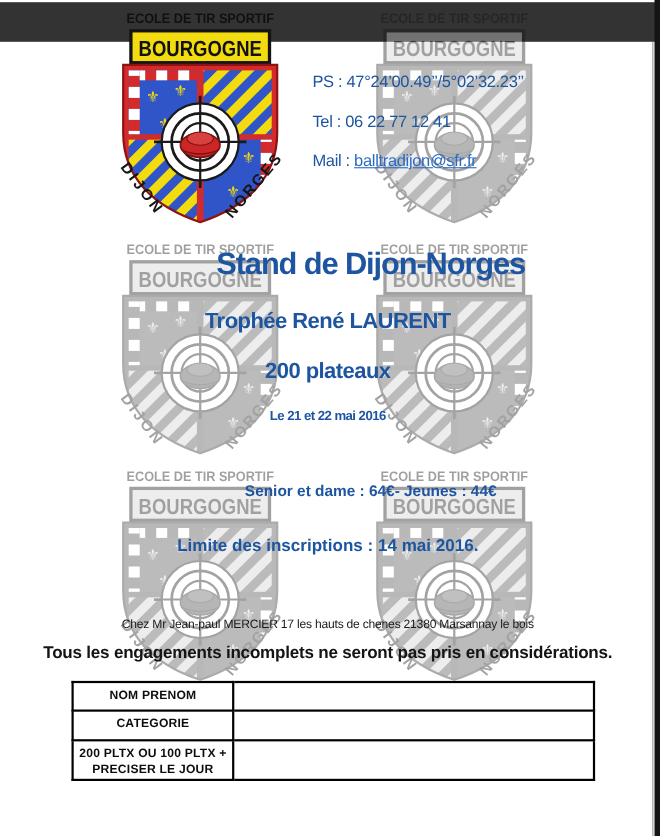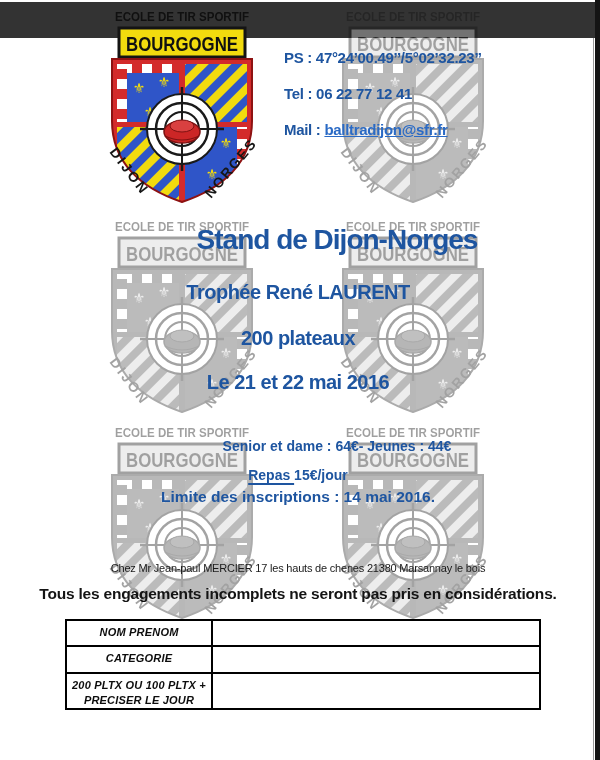--- a/index.html
+++ b/index.html
@@ -11,45 +11,45 @@
   .right-hairline{position:absolute;right:6px;top:38px;width:1px;height:722px;background:#9a9a9a;z-index:6;}
   
   .logo-color{position:absolute;left:107px;top:2px;width:155px;height:210px;z-index:3;}
   .wm{position:absolute;width:155px;height:210px;z-index:2;filter:grayscale(1) opacity(0.40);}
   .wm1{left:338px;top:2px;}
   .wm2{left:107px;top:212px;}
   .wm3{left:338px;top:212px;}
   .wm4{left:107px;top:418px;}
   .wm5{left:338px;top:418px;}
   
-  .c-line{position:absolute;z-index:5;color:#1E55A0;font-weight:700;font-size:15px;
-          letter-spacing:-0.3px;white-space:nowrap;}
+  .c-line{position:absolute;z-index:5;color:#1E55A0;font-weight:400;font-size:15px;
+          letter-spacing:-0.3px;white-space:nowrap;margin-top:17px;}
   .c-gps{left:284px;top:49px;}
   .c-tel{left:284px;top:85px;}
   .c-mail{left:284px;top:121px;}
   .c-www{left:316px;top:155px;font-size:16.5px;color:#2C6FB8;}
   .mail-link{color:#2A6AC5;text-decoration:underline;cursor:pointer;}
   
   .center{position:absolute;left:0;width:596px;text-align:center;z-index:5;color:#1E55A0;font-weight:700;}
   .t-title{top:224px;font-size:28px;letter-spacing:-1px;text-indent:22px;margin-left:28px;}
   .t-trophy{top:281px;font-size:20px;letter-spacing:-0.5px;}
   .t-targets{top:327px;font-size:20px;letter-spacing:-0.5px;}
-  .t-dates{top:371px;font-size:20px;letter-spacing:-0.5px;}
+  .t-dates{top:371px;font-size:12px;letter-spacing:-0.5px;}
   .r-heading{top:423px;font-size:14px;}
   .r-heading .u2{text-decoration:underline;text-underline-offset:3px;text-decoration-thickness:2px;}
   .r-fees{top:438px;font-size:14px;margin-left:39px;}
   .r-meal{top:467px;font-size:14px;}
   .u{text-decoration:underline;text-underline-offset:3px;text-decoration-thickness:2px;}
   .r-deadline{top:488px;font-size:15.5px;}
   .r-note{top:508px;left:68px;width:462px;font-size:11px;line-height:17px;font-weight:400;
           color:#1a1a1a;letter-spacing:-0.2px;}
   .r-address{top:562px;font-size:11px;font-weight:400;color:#1a1a1a;letter-spacing:-0.2px;}
   .r-warning{top:585px;font-size:15.5px;font-weight:700;color:#141414;letter-spacing:-0.2px;}
   
-  .form-table{position:absolute;left:65px;top:619px;z-index:5;border-collapse:collapse;background:#fff;font-style:italic;}
+  .form-table{position:absolute;left:65px;top:619px;z-index:5;border-collapse:collapse;background:#fff;}
   .form-table td{border:2px solid #000;}
   .form-table tr:nth-child(1){height:26px;}
   .form-table tr:nth-child(2){height:27px;}
   .form-table tr:nth-child(3){height:27px;}
   .form-table tr:nth-child(4){height:44px;}
   .form-table .lbl{width:138px;text-align:center;vertical-align:top;padding:4px 3px 0;
                    font-size:11px;font-weight:700;letter-spacing:0.2px;color:#0d0d0d;line-height:15px;}
   .form-table .val{width:324px;}
 </style>
 </head>
@@ -144,23 +144,20 @@
   <div class="c-line c-mail">
     <span>Mail : </span><a class="mail-link">balltradijon@sfr.fr</a>
   </div>
 
   <div class="center t-title">Stand de Dijon-Norges</div>
   <div class="center t-trophy">Trophée René LAURENT</div>
   <div class="center t-targets">200 plateaux</div>
   <div class="center t-dates">Le 21 et 22 mai 2016</div>
 
   <div class="center r-fees">Senior et dame : 64€- Jeunes : 44€</div>
-  <div class="center r-meal">
-    <span class="u">Repas </span><span>15€/jour</span>
-  </div>
   <div class="center r-deadline">Limite des inscriptions : 14 mai 2016.</div>
   <div class="center r-address">Chez Mr Jean-paul MERCIER 17 les hauts de chenes 21380 Marsannay le bois</div>
   <div class="center r-warning">Tous les engagements incomplets ne seront pas pris en considérations.</div>
 
   <table class="form-table">
     <tbody>
         <tr>
       <td class="lbl">NOM PRENOM</td>
       <td class="val"></td>
     </tr>

